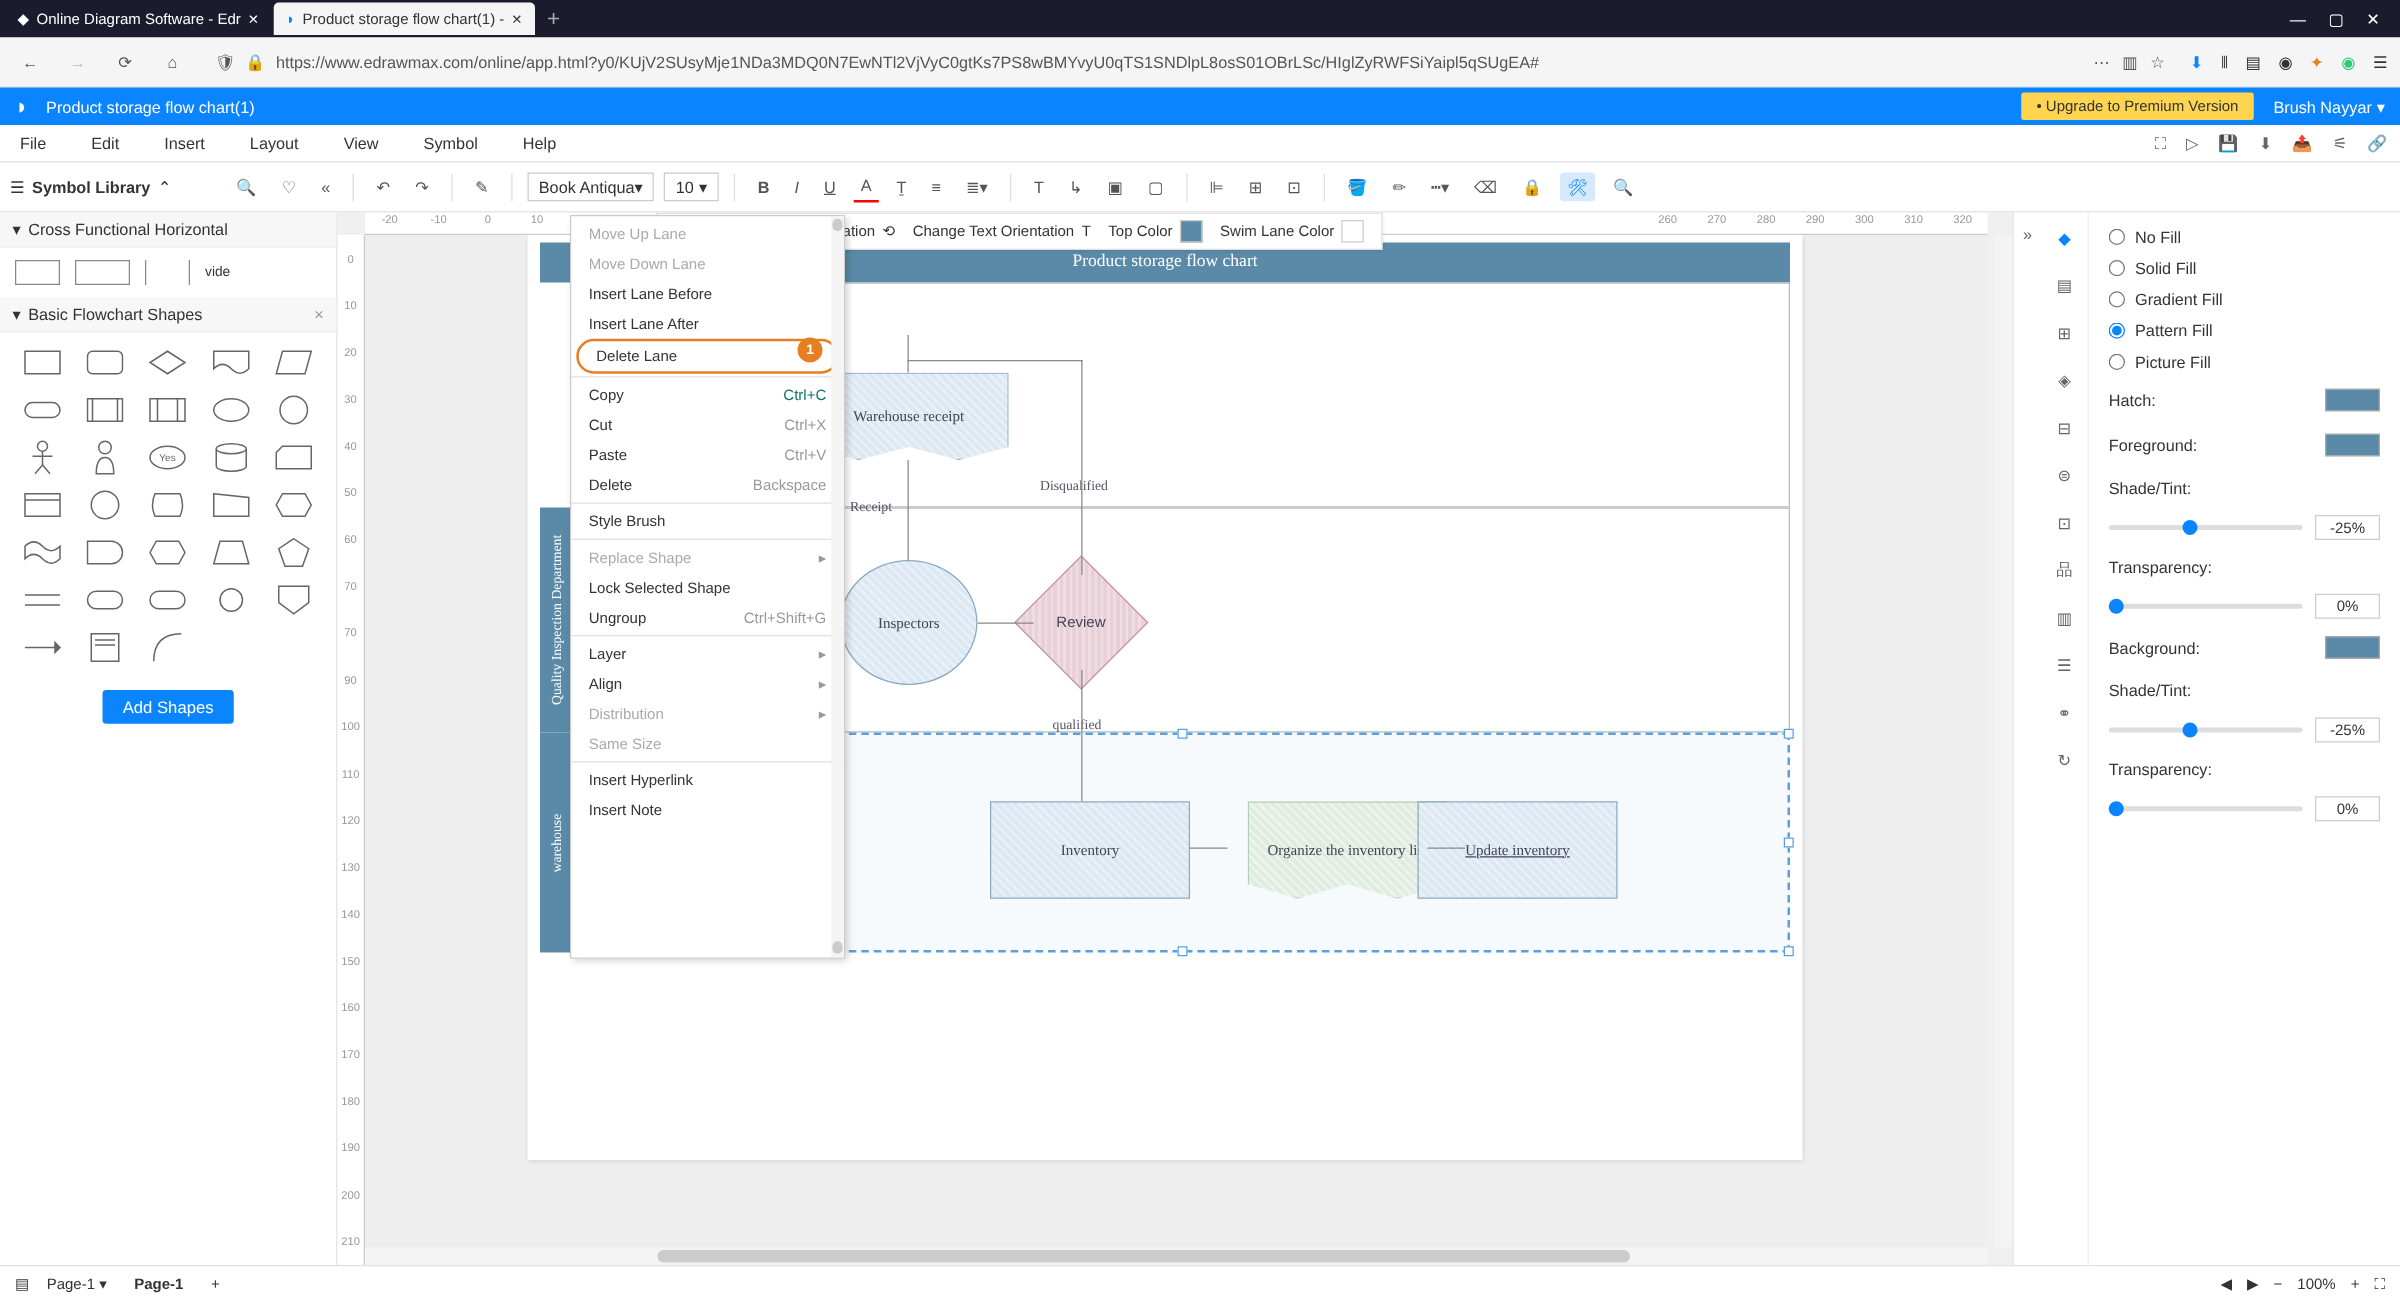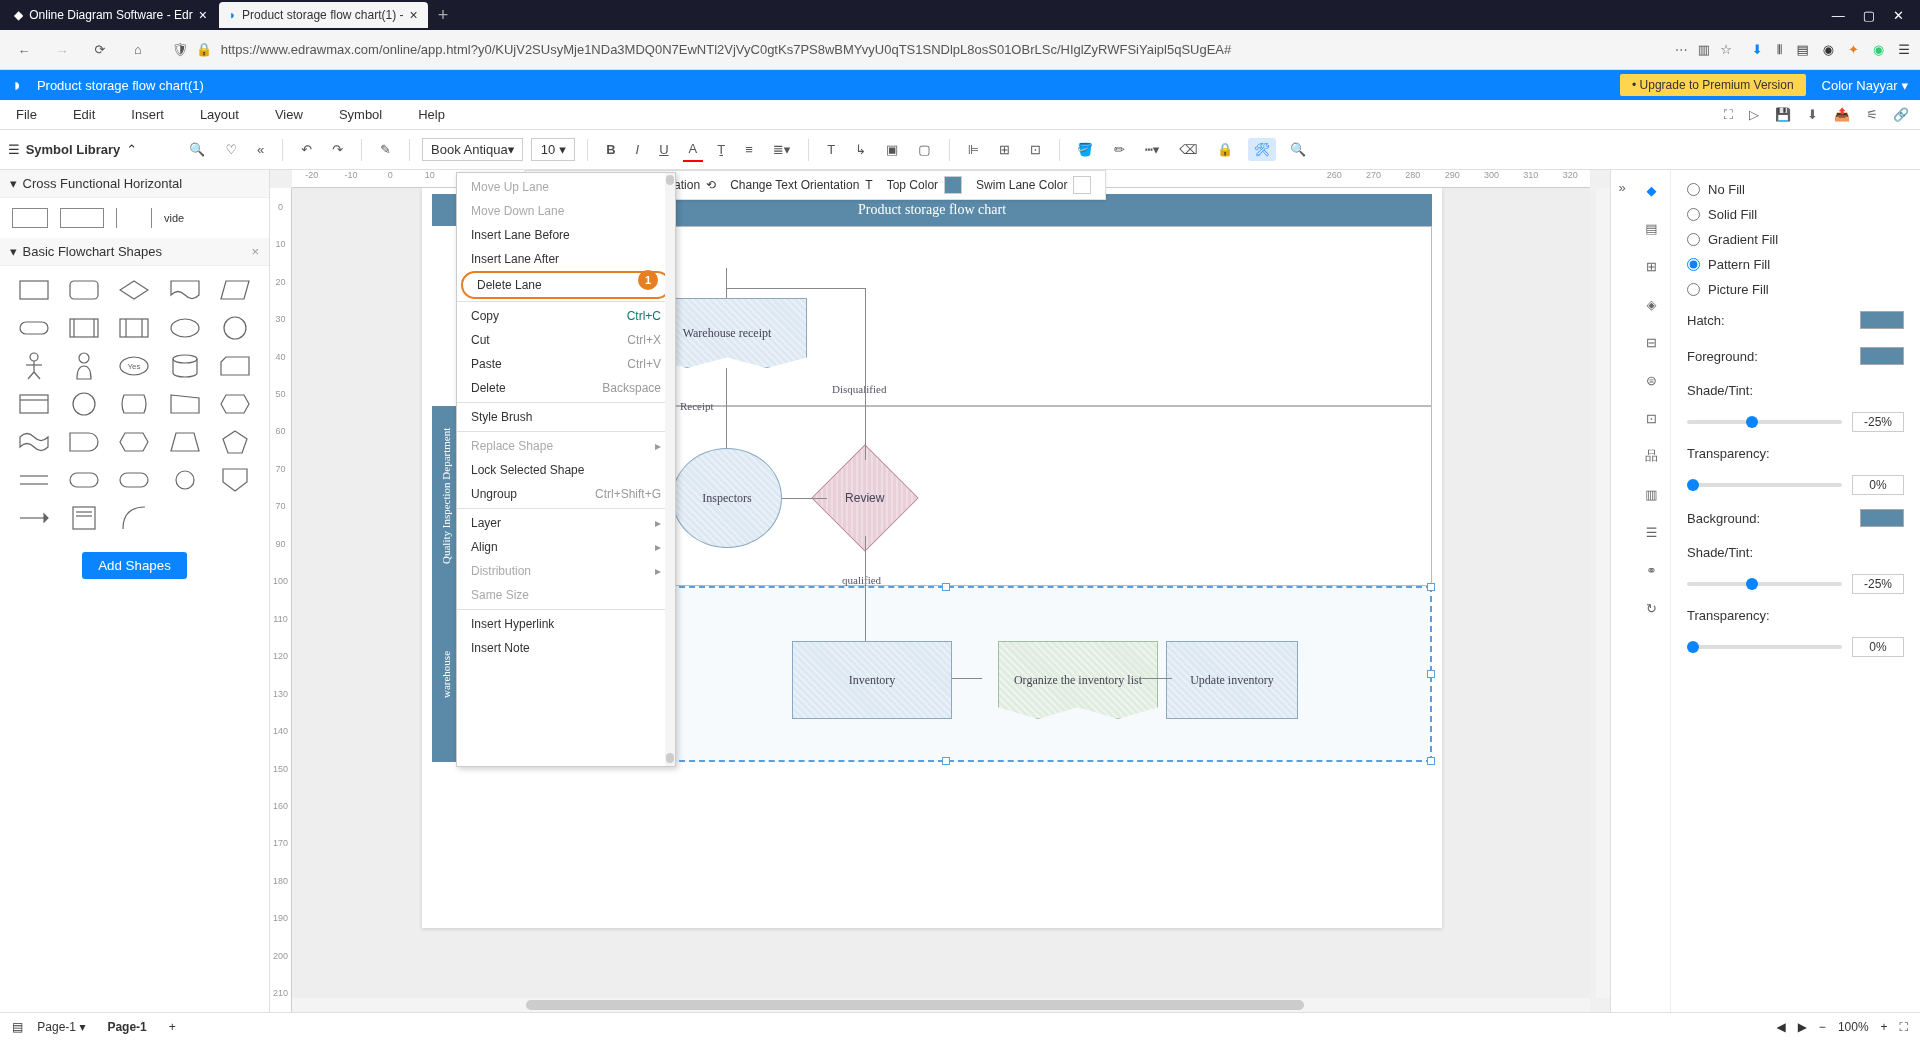--- a/index.html
+++ b/index.html
@@ -175,21 +175,21 @@
     <span style="color:#e67e22;">✦</span>
     <span style="color:#2ecc71;">◉</span>
     <span>☰</span>
   </div>
 </div>
 
 <div class="app-bar">
   <span class="app-logo">◗</span>
   <span class="app-title">Product storage flow chart(1)</span>
   <span class="upgrade">• Upgrade to Premium Version</span>
-  <span class="user"><span>Color Nayyar</span> ▾</span>
+  <span class="user"><span>Brush Nayyar</span> ▾</span>
 </div>
 
 <div class="menu-bar">
   <span class="menu-item">File</span>
   <span class="menu-item">Edit</span>
   <span class="menu-item">Insert</span>
   <span class="menu-item">Layout</span>
   <span class="menu-item">View</span>
   <span class="menu-item">Symbol</span>
   <span class="menu-item">Help</span>
@@ -547,21 +547,21 @@
         <div class="shape doc-shape" style="left:225px; top:110px; width:160px; height:70px;">Warehouse receipt</div>
         <span class="label-txt" style="left:258px; top:212px;">Receipt</span>
         <span class="label-txt" style="left:410px; top:195px;">Disqualified</span>
         <div class="shape circle" style="left:250px; top:260px; width:110px; height:100px;">Inspectors</div>
         <div class="shape diamond" style="left:405px; top:272px; width:76px; height:76px;">
             <span>Review</span>
           </div>
         <span class="label-txt" style="left:420px; top:386px;">qualified</span>
         <div class="shape box-blue" style="left:370px; top:453px; width:160px; height:78px;">Inventory</div>
         <div class="shape doc-green" style="left:576px; top:453px; width:160px; height:78px; padding:0 10px;">Organize the inventory list</div>
-        <div class="shape box-blue" style="left:744px; top:453px; width:132px; height:78px;">Update inventory</div>
+        <div class="shape box-blue" style="left:712px; top:453px; width:160px; height:78px;text-decoration:underline;">Update inventory</div>
 
         <div class="arrow-line" style="left:304px; top:80px; width:1px; height:30px;"></div>
         <div class="arrow-line" style="left:304px; top:180px; width:1px; height:80px;"></div>
         <div class="arrow-line" style="left:360px; top:310px; width:45px; height:1px;"></div>
         <div class="arrow-line" style="left:443px; top:100px; width:1px; height:172px;"></div>
         <div class="arrow-line" style="left:304px; top:100px; width:140px; height:1px;"></div>
         <div class="arrow-line" style="left:443px; top:348px; width:1px; height:105px;"></div>
         <div class="arrow-line" style="left:530px; top:490px; width:30px; height:1px;"></div>
         <div class="arrow-line" style="left:720px; top:490px; width:30px; height:1px;"></div>
       </div>

